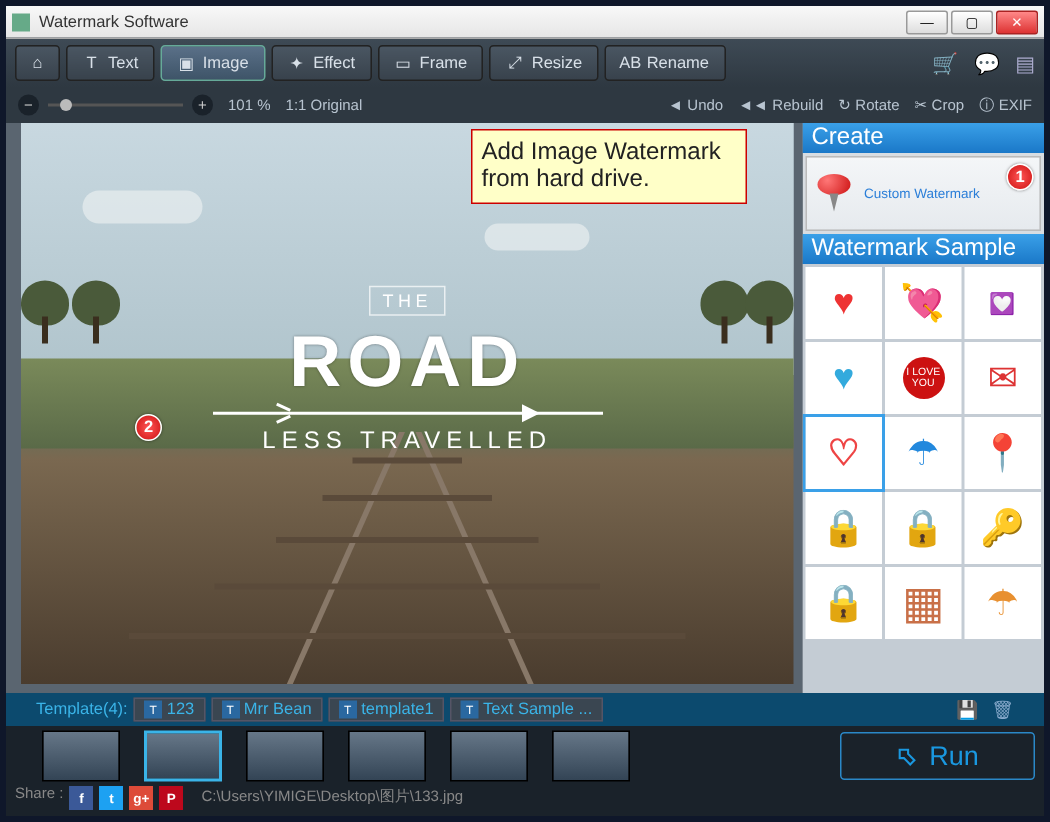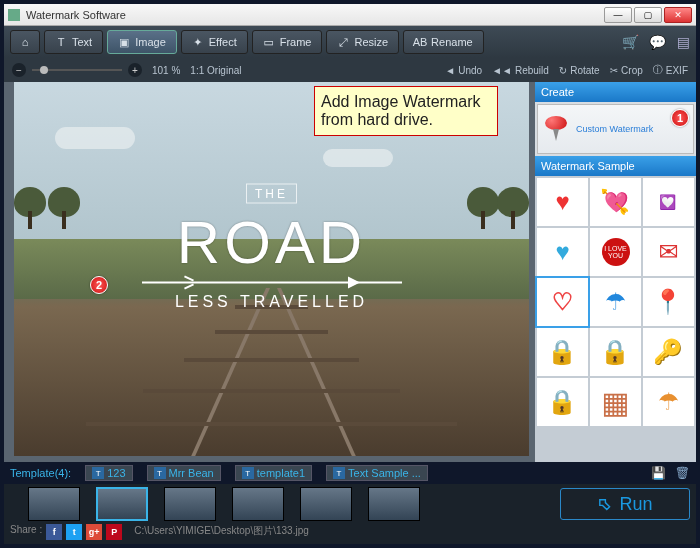--- a/index.html
+++ b/index.html
@@ -47,34 +47,34 @@
 .railL{left:49%;transform:skewX(-24deg);transform-origin:top}
 .railR{left:51%;transform:skewX(24deg);transform-origin:top}
 .tie{position:absolute;height:4px;background:#5a4a3a}
 .ti1{top:10%;left:43%;width:14%}
 .ti2{top:25%;left:39%;width:22%}
 .ti3{top:42%;left:33%;width:34%}
 .ti4{top:60%;left:25%;width:50%}
 .ti5{top:80%;left:14%;width:72%}
 .overlay{position:absolute;left:50%;top:44%;transform:translate(-50%,-50%);text-align:center;color:#fff;font-family:Georgia,serif}
 .ov-the{font-size:12px;letter-spacing:3px;border:1px solid rgba(255,255,255,.7);padding:2px 8px;display:inline-block;margin-bottom:4px}
-.ov-road{font-size:60px;font-weight:normal;letter-spacing:4px;font-family:Impact,Arial;text-shadow:0 0 2px rgba(0,0,0,.4)}
+.ov-road{font-size:48px;font-weight:bold;letter-spacing:4px;font-family:Impact,Arial;text-shadow:0 0 2px rgba(0,0,0,.4)}
 .ov-arrow{position:relative;height:12px;display:flex;align-items:center;justify-content:center}
 .ov-arrow .line{height:2px;background:#fff;width:260px}
 .ov-arrow::after{content:'';position:absolute;right:42px;width:0;height:0;border-left:12px solid #fff;border-top:6px solid transparent;border-bottom:6px solid transparent}
 .ov-arrow .feather{position:absolute;left:42px;width:14px;height:10px}
 .ov-arrow .feather::before,.ov-arrow .feather::after{content:'';position:absolute;left:0;width:10px;height:2px;background:#fff}
 .ov-arrow .feather::before{top:0;transform:rotate(25deg)}
 .ov-arrow .feather::after{bottom:0;transform:rotate(-25deg)}
 .ov-less{font-size:16px;letter-spacing:4px;margin-top:4px}
 .badge{position:absolute;width:18px;height:18px;border-radius:50%;background:radial-gradient(#f55,#c11);color:#fff;font-size:11px;font-weight:bold;display:flex;align-items:center;justify-content:center;border:1px solid #fff;box-shadow:0 0 2px rgba(0,0,0,.5)}
 .b2{left:86px;top:194px}
 .tooltip{position:absolute;left:310px;top:4px;width:184px;background:#ffffc8;border:1px solid #c00;padding:6px;font-size:16px;color:#222;z-index:5}
 .sidepanel{width:161px;background:#d8dde2;display:flex;flex-direction:column}
-.sphead{height:20px;background:linear-gradient(#3aa0e8,#1a78c8);color:#fff;font-size:11px;display:flex;align-items:center;padding:0 6px}
+.sphead{height:20px;background:linear-gradient(#3aa0e8,#1a78c8);color:#fff;font-size:16px;display:flex;align-items:center;padding:0 6px}
 .addbox{height:50px;background:linear-gradient(#f4f6f8,#e6eaee);border:1px solid #bbb;margin:2px;display:flex;align-items:center;padding:4px;position:relative;cursor:pointer}
 .pin{width:28px;height:26px;position:relative;margin-right:6px}
 .pin .head{width:22px;height:14px;border-radius:50%;background:radial-gradient(circle at 30% 30%,#f77,#c11);position:absolute;left:3px;top:0}
 .pin .tip{position:absolute;left:11px;top:13px;width:0;height:0;border-left:3px solid transparent;border-right:3px solid transparent;border-top:12px solid #888}
 .addtext .t1l{color:#2a7ed8;font-size:18px;font-weight:bold}
 .addtext .t2l{color:#2a7ed8;font-size:9px}
 .b1{right:4px;top:4px}
 .sgrid{flex:1;display:grid;grid-template-columns:repeat(3,1fr);grid-auto-rows:48px;gap:2px;padding:2px;background:#c4ccd4;overflow:hidden}
 .sitem{background:#fff;display:flex;align-items:center;justify-content:center;font-size:24px;cursor:pointer}
 .sitem.sel{outline:2px solid #3aa0e8}
@@ -86,21 +86,21 @@
 .env{color:#d33}
 .houtline{color:#e44;font-weight:bold}
 .umb{color:#28d}
 .pinr{color:#d33}
 .lock{color:#b8a567}
 .lock2{color:#6a9fd0}
 .key{color:#e8c040}
 .lock3{color:#bbb}
 .wall{color:#c97048;font-size:30px}
 .umb2{color:#e89030}
-.tmplrow{height:22px;background:#0f172a;display:flex;align-items:center;padding:0 6px;gap:14px;color:#3ab4e8;font-size:11px}
+.tmplrow{height:22px;background:#0c4a6e;display:flex;align-items:center;padding:0 20px;gap:4px;color:#3ab4e8;font-size:11px}
 .tmp{display:flex;align-items:center;gap:3px;background:#3a4651;padding:1px 6px;border:1px solid #556;cursor:pointer}
 .tmp .ti{width:12px;height:12px;background:#2a68a0;color:#fff;font-size:8px;display:flex;align-items:center;justify-content:center}
 .tmicons{margin-left:auto;display:flex;gap:8px;color:#8ac;font-size:12px}
 .thumbrow{height:40px;background:#1a222a;display:flex;align-items:center;padding:2px 24px;gap:16px;position:relative}
 .thumb{width:52px;height:34px;background:linear-gradient(#678,#345);border:1px solid #000}
 .thumb.sel{border:2px solid #3ab4e8}
 .runbtn{position:absolute;right:6px;bottom:4px;width:130px;height:32px;background:#1a222a;border:1px solid #2a88c8;border-radius:3px;color:#1a98e0;font-size:18px;display:flex;align-items:center;justify-content:center;gap:8px;cursor:pointer}
 .runbtn .ri{width:14px;height:14px;color:#1a98e0}
 .sharerow{height:20px;background:#1a222a;display:flex;padding:0 6px;gap:4px;color:#888;font-size:10px}
 .sic{width:16px;height:16px;display:flex;align-items:center;justify-content:center;color:#fff;font-size:9px;font-weight:bold}

